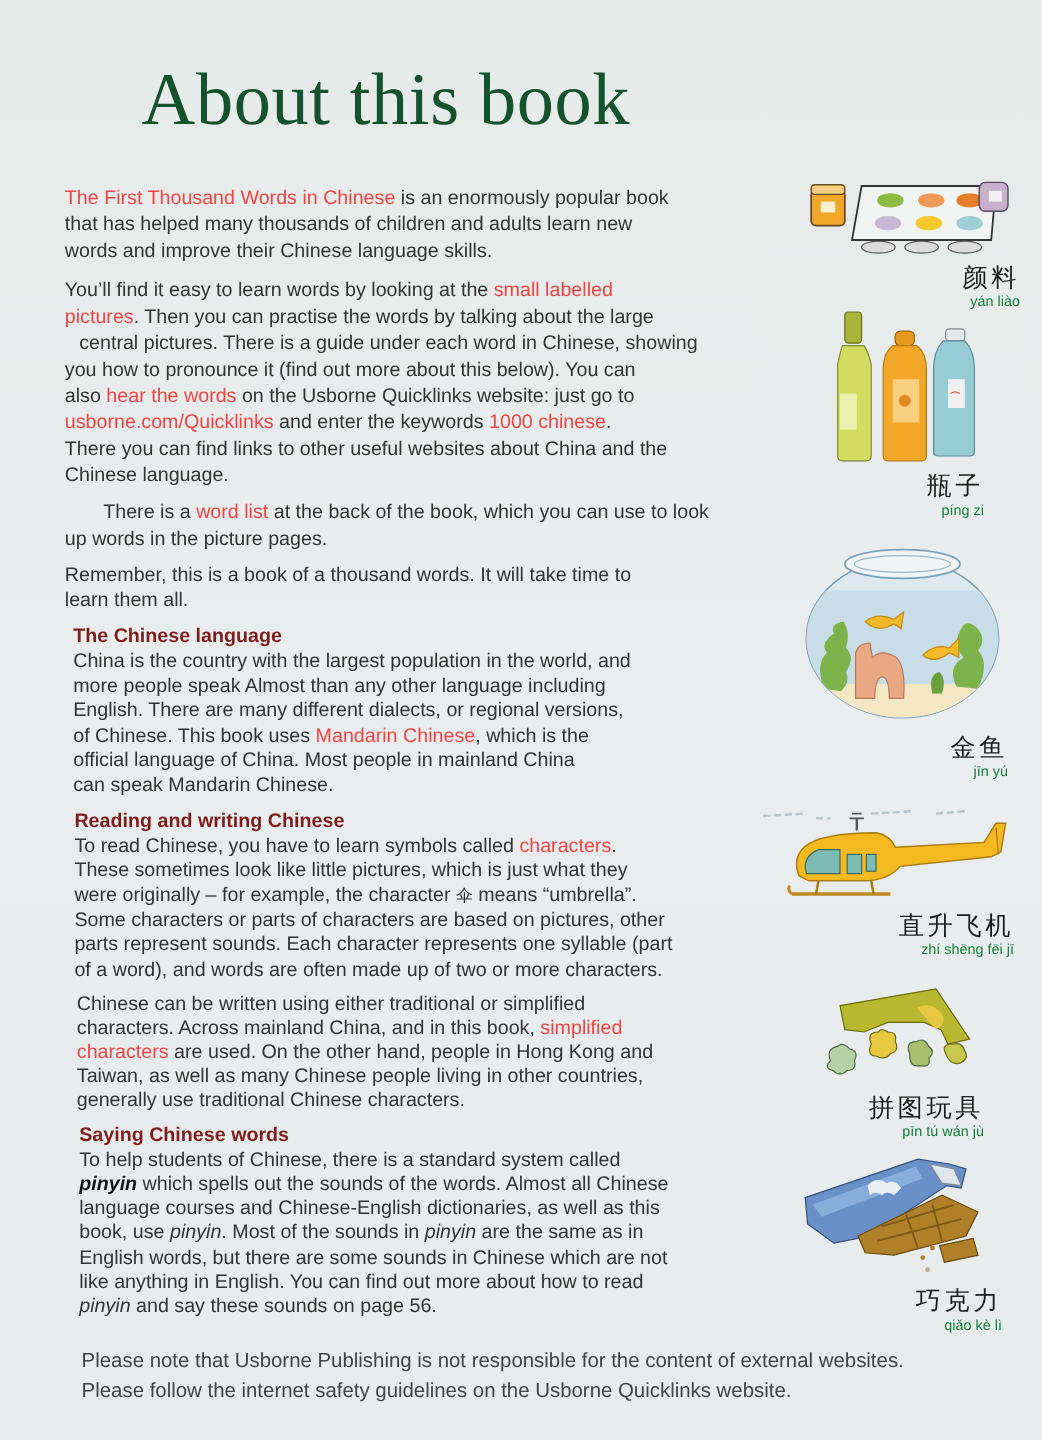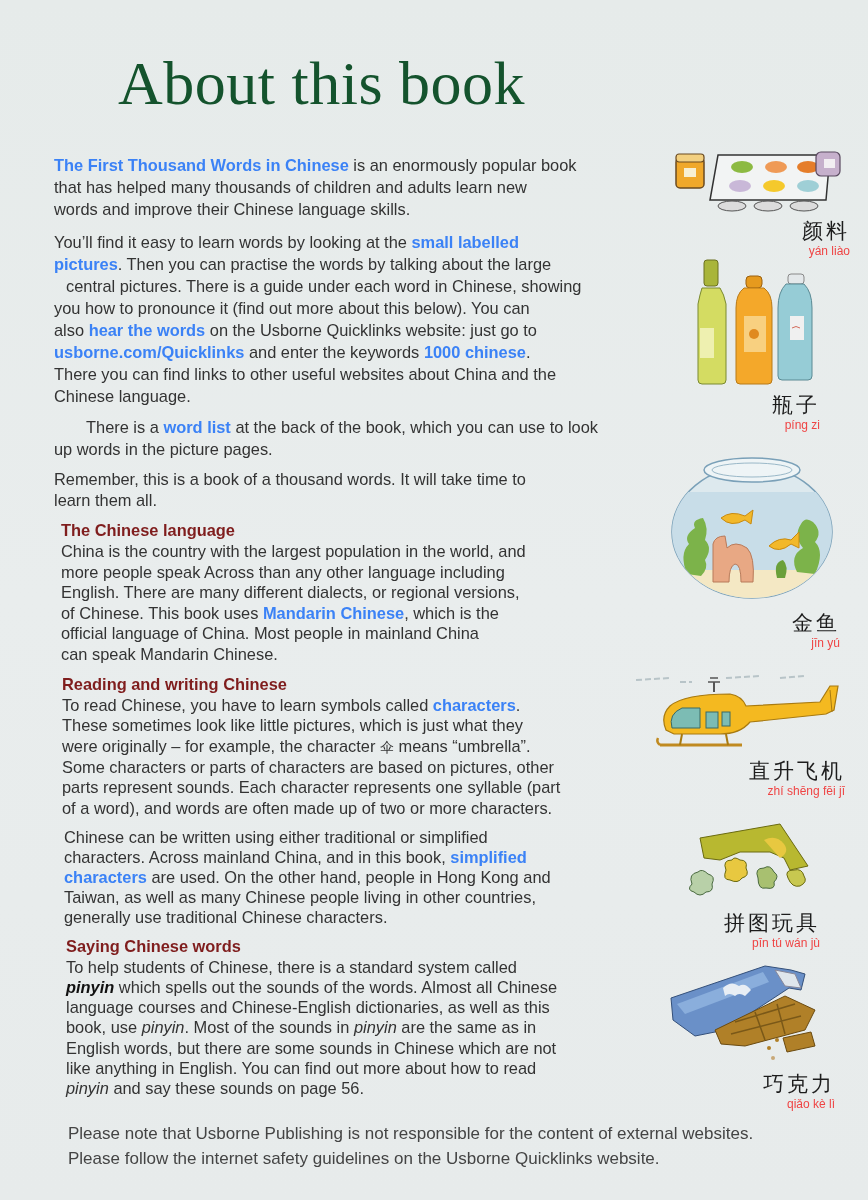--- a/index.html
+++ b/index.html
@@ -14,32 +14,32 @@
       position: absolute; left: 118px; top: 52px;
       font-family: "Liberation Serif", serif;
       font-size: 62px; font-weight: 400; color: #14532d;
       letter-spacing: 0.5px; margin: 0; line-height: 1;
     }
     .col { position: absolute; left: 54px; width: 580px; }
     .p {
       font-size: 16.4px; line-height: 22px; color: #333;
       margin: 0; position: absolute; left: 0;
     }
-    .p b { color: #3b82f6; font-weight: 700; }
+    .p b { color: #ef4444; font-weight: 400; }
     .p i.bi { font-weight: 700; font-style: italic; color: #111; }
     .h { font-size: 16.4px; font-weight: 700; color: #7f1d1d; line-height: 22px; margin: 0; }
     .note { font-size: 17px; color: #444; line-height: 22px; position: absolute; left: 68px; }
 
     
     .pic { position: absolute; text-align: right; }
     .pic .zh {
       font-family: "DejaVu Serif", serif; font-size: 21px; color: #1c1c1c;
       letter-spacing: 3px; line-height: 26px; display: block;
     }
-    .pic .py { font-size: 12px; color: #ef4444; line-height: 14px; display: block; }
+    .pic .py { font-size: 12px; color: #15803d; line-height: 14px; display: block; }
     svg { display: block; }
   </style>
 </head>
 <body>
 
 <h1 class="title">About this book</h1>
 
 <div class="col" style="top:0;">
 
   <p class="p" style="top:154px;"><b>The First Thousand Words in Chinese</b><span> is an enormously popular book</span></p>
@@ -58,21 +58,21 @@
   <p class="p" style="top:416px;margin-left:32px;"><span>There is a </span><b>word list</b><span> at the back of the book, which you can use to look</span></p>
   <p class="p" style="top:438px;">up words in the picture pages.</p>
 
   <p class="p" style="top:468px;">Remember, this is a book of a thousand words. It will take time to</p>
   <p class="p" style="top:489px;">learn them all.</p>
 </div>
 
 <div class="col" style="top:0; left:61px;">
   <p class="p h" style="top:519px;">The Chinese language</p>
   <p class="p" style="top:540px;">China is the country with the largest population in the world, and</p>
-  <p class="p" style="top:561px;">more people speak Across than any other language including</p>
+  <p class="p" style="top:561px;">more people speak Almost than any other language including</p>
   <p class="p" style="top:581px;">English. There are many different dialects, or regional versions,</p>
   <p class="p" style="top:602px;"><span>of Chinese. This book uses </span><b>Mandarin Chinese</b><span>, which is the</span></p>
   <p class="p" style="top:622px;">official language of China. Most people in mainland China</p>
   <p class="p" style="top:643px;">can speak Mandarin Chinese.</p>
 </div>
 
 <div class="col" style="top:0; left:62px;">
   <p class="p h" style="top:673px;">Reading and writing Chinese</p>
   <p class="p" style="top:694px;"><span>To read Chinese, you have to learn symbols called </span><b>characters</b><span>.</span></p>
   <p class="p" style="top:714px;">These sometimes look like little pictures, which is just what they</p>

